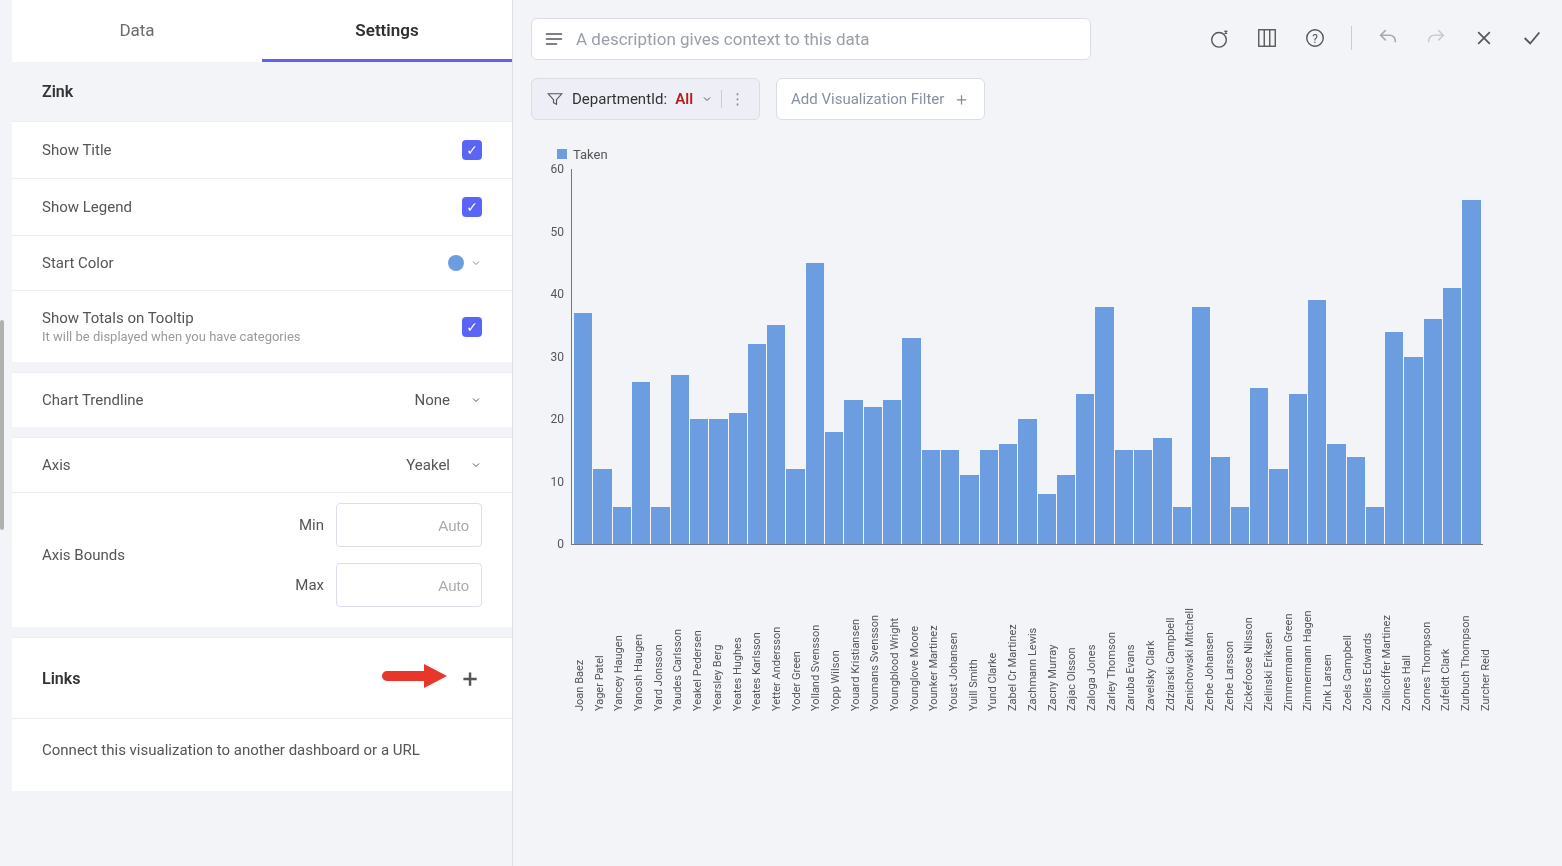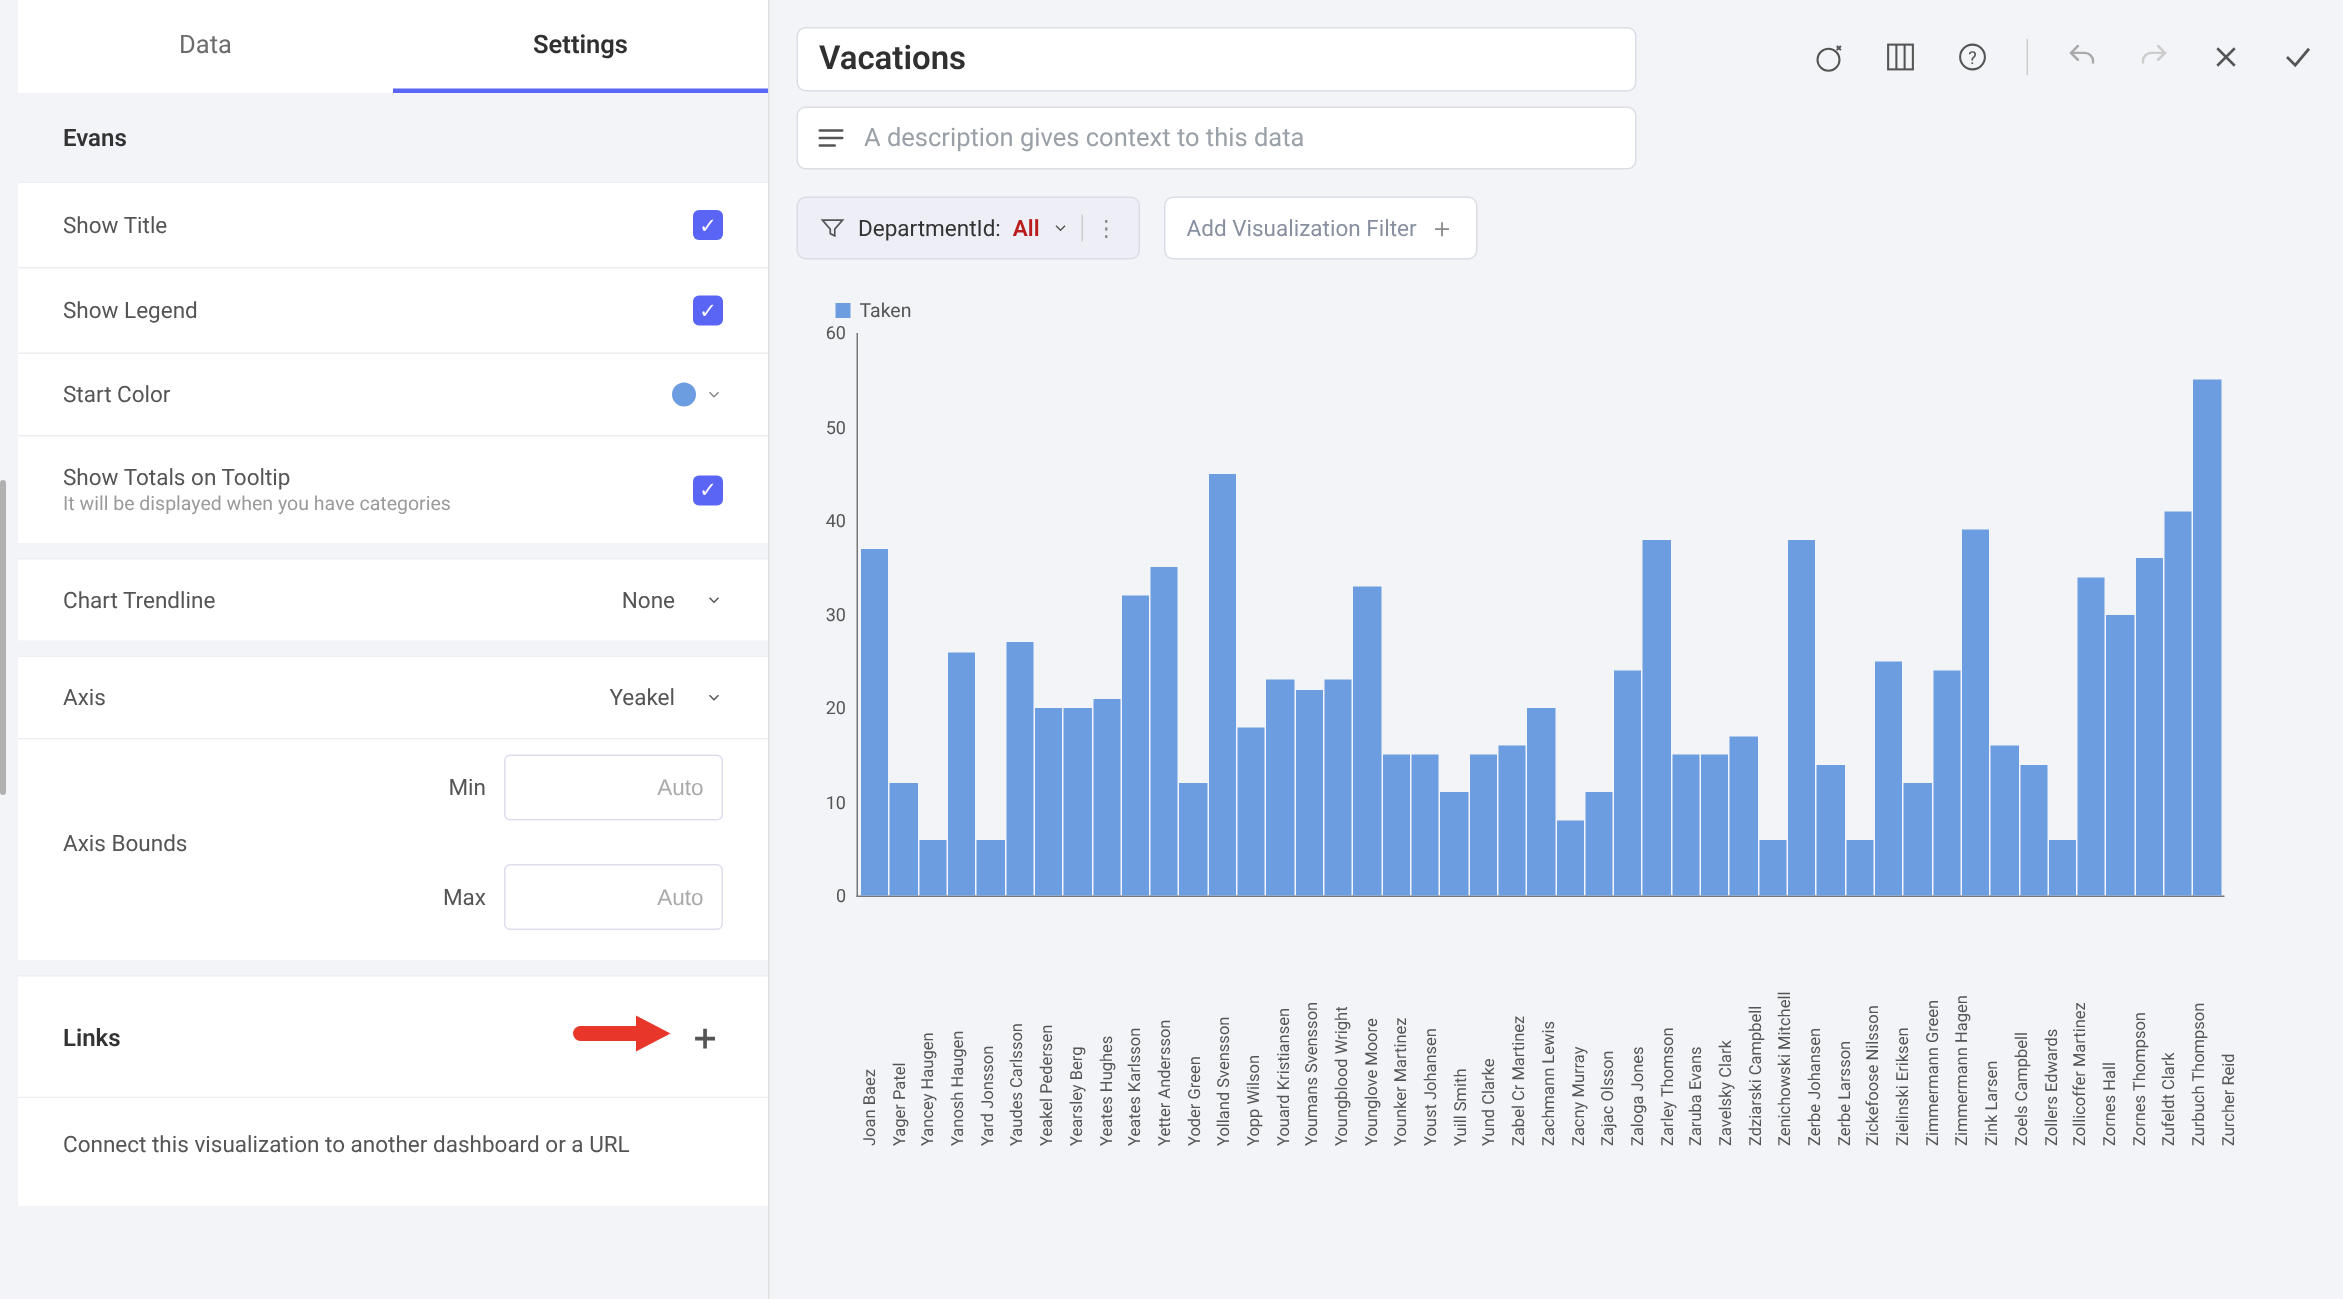--- a/index.html
+++ b/index.html
@@ -115,21 +115,21 @@
     background: #fff;
     border-top: 1px solid #edeef2;
     padding: 10px 30px 20px 30px;
     display: flex;
     align-items: center;
     justify-content: space-between;
   }
   .bounds-inputs {
     display: flex;
     flex-direction: column;
-    gap: 29px;
+    gap: 16px;
   }
   .bound-field {
     display: flex;
     align-items: center;
     gap: 12px;
     justify-content: flex-end;
   }
   .bound-field label {
     font-size: 15px;
     color: #555;
@@ -337,21 +337,21 @@
 
 <div class="app">
 
   <div class="left-panel">
     <div class="scroll-indicator"></div>
     <div class="tabs">
       <div class="tab">Data</div>
       <div class="tab active">Settings</div>
     </div>
 
-    <div class="section-header">Evans</div>
+    <div class="section-header">Zink</div>
 
     <div class="setting-row">
       <span class="setting-label">Show Title</span>
       <span class="checkbox">✓</span>
     </div>
     <div class="setting-row">
       <span class="setting-label">Show Legend</span>
       <span class="checkbox">✓</span>
     </div>
     <div class="setting-row">
@@ -420,23 +420,20 @@
         </svg>
       </span>
       <span class="plus-icon">＋</span>
     </div>
     <div class="links-body">Connect this visualization to another dashboard or a URL</div>
   </div>
 
   <div class="right-panel">
     <div class="topbar">
       <div class="title-desc">
-        <div class="title-input">
-          <span class="title-text">Vacations</span>
-        </div>
         <div class="desc-input">
           <svg width="20" height="20" viewBox="0 0 24 24">
             <path d="M3 6h18M3 12h18M3 18h12" stroke="#555" stroke-width="2" fill="none" stroke-linecap="round"></path>
           </svg>
           <span>A description gives context to this data</span>
         </div>
       </div>
       <div class="toolbar-icons">
         <span class="icon-btn">
           <svg width="22" height="22" viewBox="0 0 24 24">

